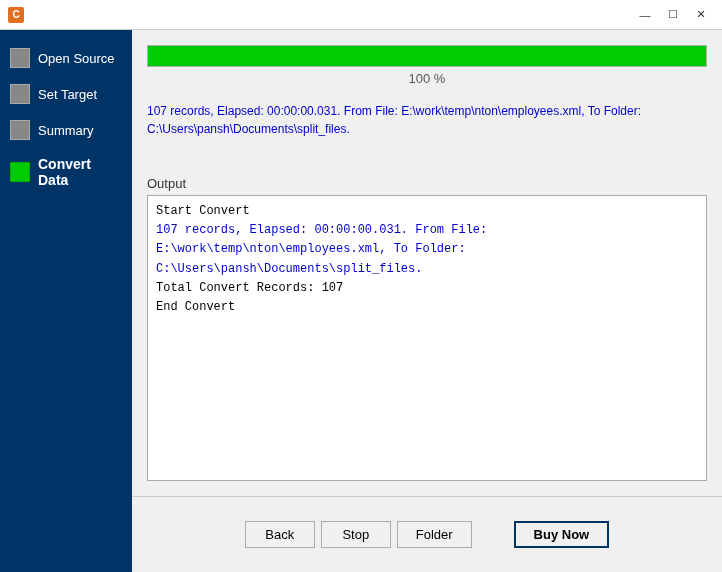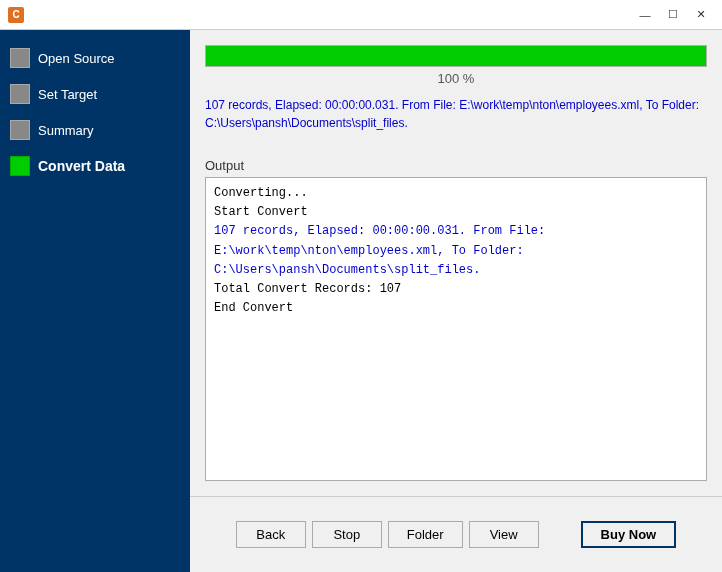--- a/index.html
+++ b/index.html
@@ -57,21 +57,21 @@
     }
 
     
     .main-container {
       display: flex;
       height: calc(572px - 30px);
     }
 
     
     .sidebar {
-      width: 190px;
+      width: 132px;
       background: #003366;
       color: white;
       padding: 10px 0;
       flex-shrink: 0;
     }
     .sidebar-item {
       display: flex;
       align-items: center;
       padding: 8px 10px;
       gap: 8px;
@@ -103,21 +103,21 @@
       font-size: 14px;
     }
 
     
     .content {
       flex: 1;
       background: #f0f0f0;
       display: flex;
       flex-direction: column;
       padding: 15px;
-      gap: 10px;
+      gap: 16px;
     }
 
     
     .progress-container {
       display: flex;
       flex-direction: column;
       gap: 4px;
     }
     .progress-bar-track {
       width: 100%;
@@ -251,33 +251,31 @@
         <div>107 records,   Elapsed: 00:00:00.031.   From File: E:\work\temp\nton\employees.xml,   To Folder:</div>
         <div>C:\Users\pansh\Documents\split_files.</div>
       </div>
 
       <div style="height:6px;"></div>
 
       <div class="output-section">
         <div class="output-label">Output</div>
         <div class="output-box" id="output-box">
 
-        <div class="output-line black">Converting...</div>
             <div class="output-line black">Start Convert</div>
             <div class="output-line blue">107 records,   Elapsed: 00:00:00.031.   From File: E:\work\temp\nton\employees.xml,   To Folder:</div>
             <div class="output-line blue">C:\Users\pansh\Documents\split_files.</div>
             <div class="output-line black">Total Convert Records: 107</div>
             <div class="output-line black">End Convert</div>
           </div>
       </div>
 
     </div>
 
     <div class="bottom-toolbar">
       <button class="toolbar-btn">Back</button>
       <button class="toolbar-btn">Stop</button>
       <button class="toolbar-btn">Folder</button>
-      <button class="toolbar-btn">View</button>
       <button class="toolbar-btn primary">Buy Now</button>
     </div>
   </div>
 
 </div>
 
 </body></html>

